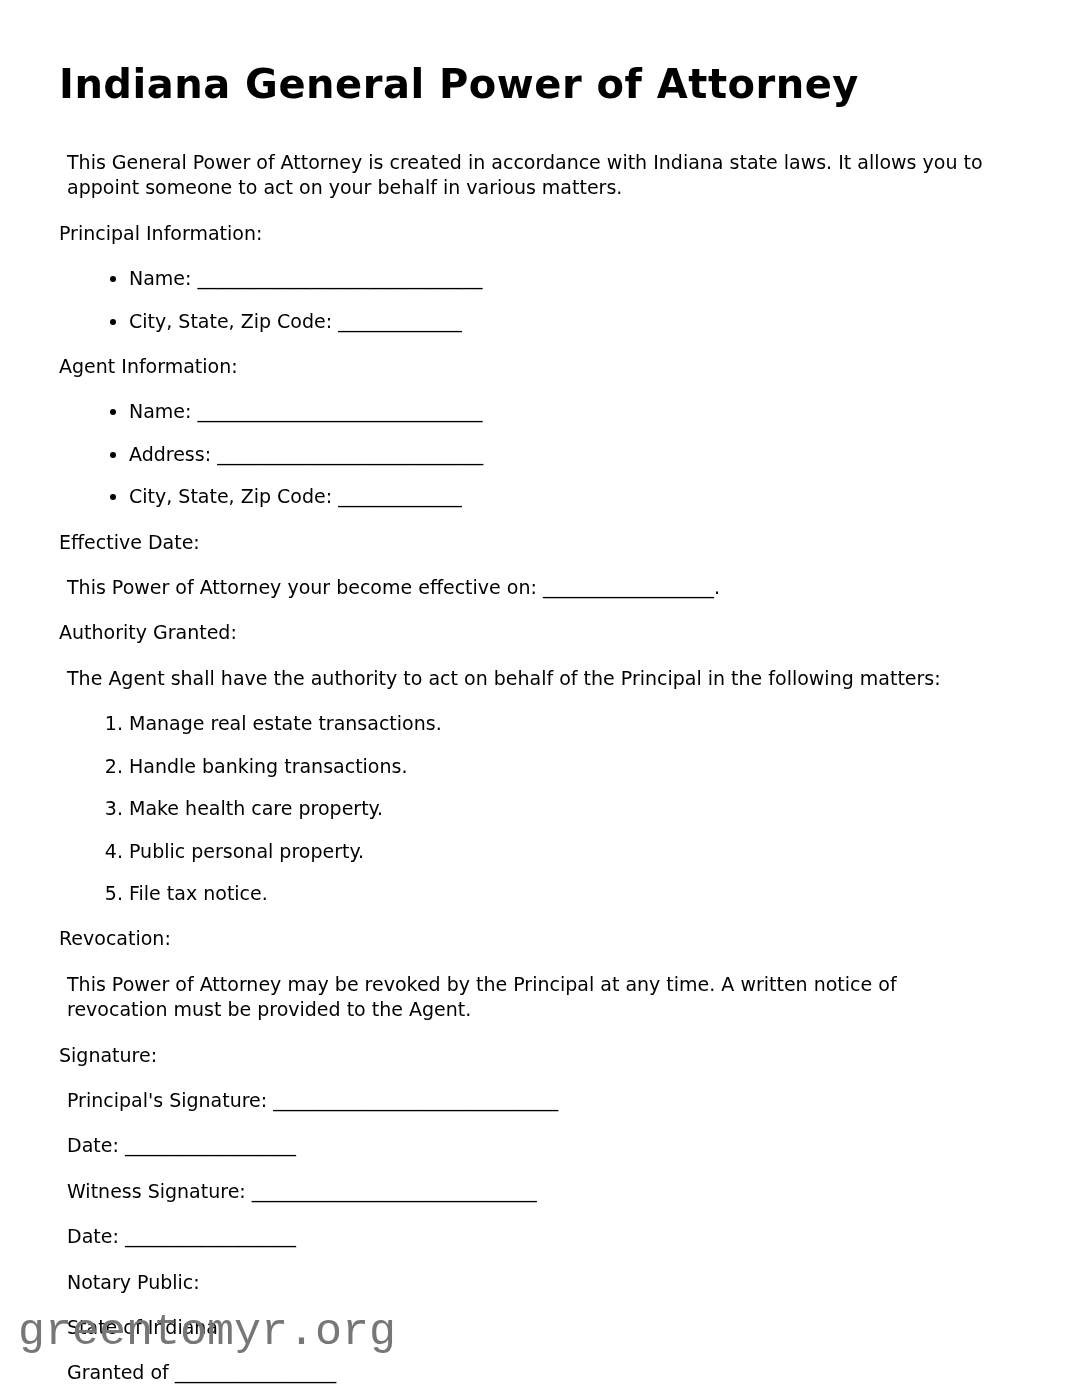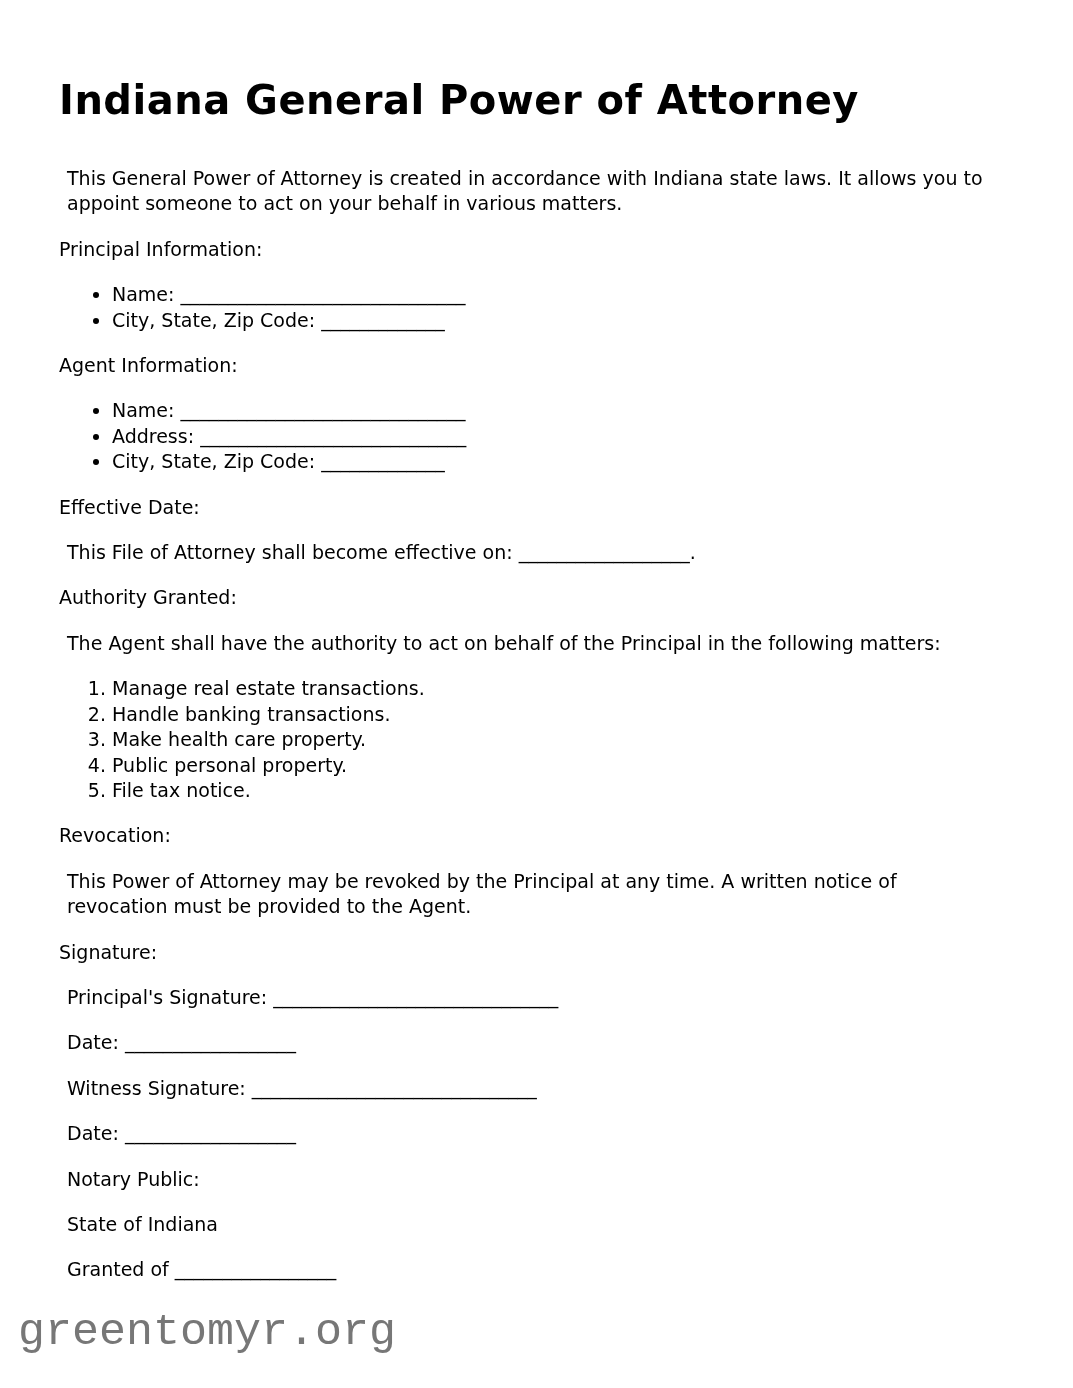--- a/index.html
+++ b/index.html
@@ -16,36 +16,36 @@
     font-family: "DejaVu Sans", sans-serif;
     font-size: 19px;
     line-height: 25.4px;
     padding: 60px 70px 0 59px;
     position: relative;
   }
   h1.doc-title {
     font-size: 40px;
     line-height: 48px;
     font-weight: bold;
-    margin: 16px 0 42px 0;
+    margin: 0 0 42px 0;
     letter-spacing: 0.5px;
   }
   .para {
     margin: 20px 8px;
   }
   .heading {
     font-weight: normal;
     margin: 20px 0;
   }
   ul.field-list, ol.num-list {
     margin: 20px 0;
     padding-left: 53px;
   }
   ul.field-list li, ol.num-list li {
-    margin: 0;
+    margin: 17px;
     padding: 0;
   }
   .blank {
     white-space: nowrap;
   }
   .watermark {
     position: absolute;
     left: 18px;
     top: 1306px;
     font-family: "Liberation Mono", monospace;
@@ -69,21 +69,21 @@
 </ul>
 
 <p class="heading">Agent Information:</p>
 <ul class="field-list">
   <li><span>Name:</span> <span class="blank">______________________________</span></li>
   <li><span>Address:</span> <span class="blank">____________________________</span></li>
   <li><span>City, State, Zip Code:</span> <span class="blank">_____________</span></li>
 </ul>
 
 <p class="heading">Effective Date:</p>
-<p class="para"><span>This File of Attorney shall become effective on:</span> <span class="blank">__________________</span><span>.</span></p>
+<p class="para"><span>This Power of Attorney your become effective on:</span> <span class="blank">__________________</span><span>.</span></p>
 
 <p class="heading">Authority Granted:</p>
 <p class="para">The Agent shall have the authority to act on behalf of the Principal in the following matters:</p>
 <ol class="num-list">
   <li>Manage real estate transactions.</li>
   <li>Handle banking transactions.</li>
   <li>Make health care property.</li>
   <li>Public personal property.</li>
   <li>File tax notice.</li>
 </ol>

